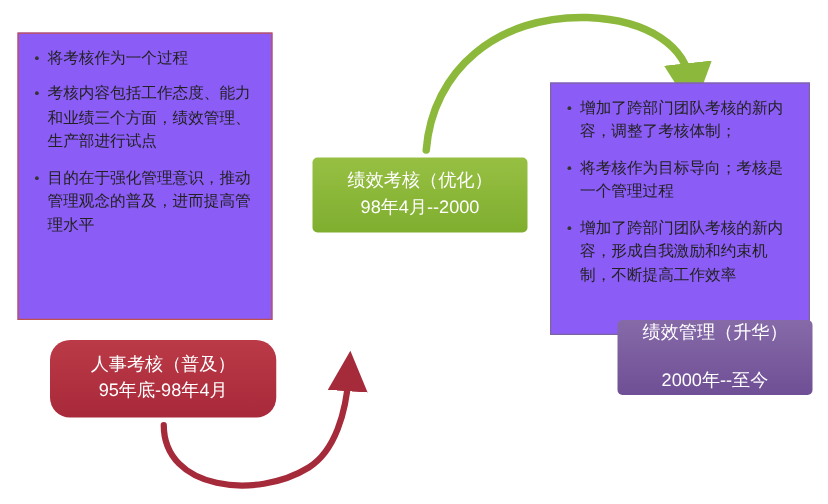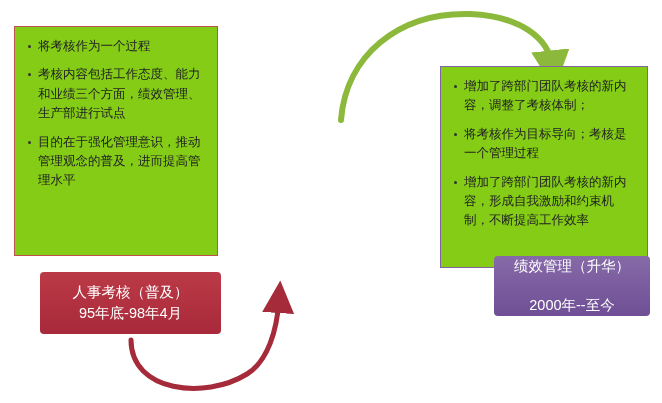--- a/index.html
+++ b/index.html
@@ -25,21 +25,21 @@
     width: 662px;
     height: 403px;
     pointer-events: none;
   }
 
   .panel {
     position: absolute;
     box-sizing: border-box;
     border-width: 1px;
     border-style: solid;
-    background: #84cc16;
+    background: #8b5cf6;
     padding: 10px 10px 0 12px;
   }
   .panel ul {
     margin: 0;
     padding: 0;
     list-style: none;
   }
   .panel li {
     position: relative;
     padding-left: 11px;
@@ -102,20 +102,21 @@
   .stage-label .t1 { white-space: nowrap; }
   .stage-label .t2 { white-space: nowrap; }
 
   #label-1 {
     left: 40px;
     top: 272px;
     width: 181px;
     height: 62px;
     background: #b33040;
     background: linear-gradient(180deg, #bb3a47 0%, #a8293a 100%);
+    border-radius: 16px;
   }
   #label-2 {
     left: 250px;
     top: 126px;
     width: 172px;
     height: 60px;
     background: #8cb93b;
     background: linear-gradient(180deg, #97c043 0%, #7fae2f 100%);
   }
   #label-3 {
@@ -161,19 +162,23 @@
       <li>将考核作为目标导向；考核是一个管理过程</li>
       <li>增加了跨部门团队考核的新内容，形成自我激励和约束机制，不断提高工作效率</li>
     </ul>
   </div>
 
   <div class="stage-label" id="label-1">
     <span class="t1">人事考核（普及）</span>
     <span class="t2">95年底-98年4月</span>
   </div>
 
+  <div class="stage-label" id="label-2">
+    <span class="t1">绩效考核（优化）</span>
+    <span class="t2">98年4月--2000</span>
+  </div>
 
   <div class="stage-label" id="label-3">
     <span class="t1">绩效管理（升华）</span>
     <span class="t2">2000年--至今</span>
   </div>
 
 </div>
 
 </body></html>

